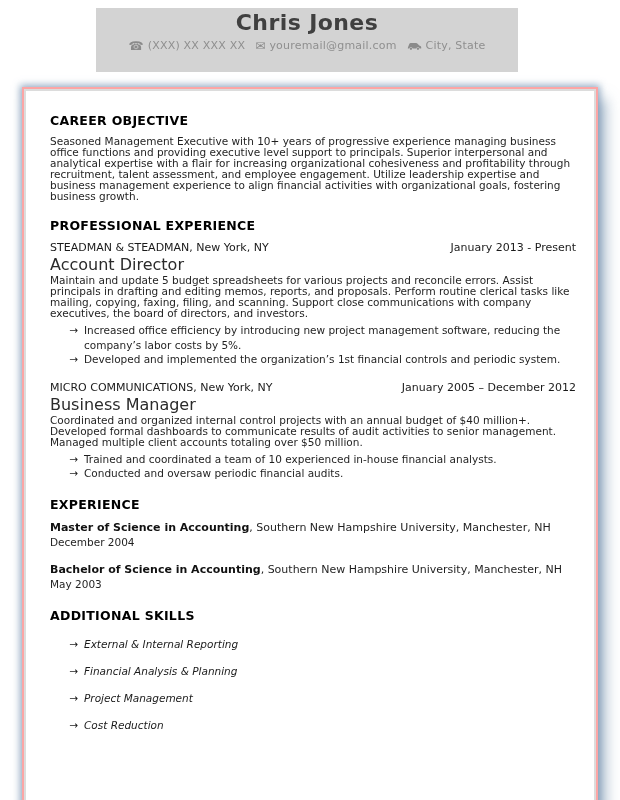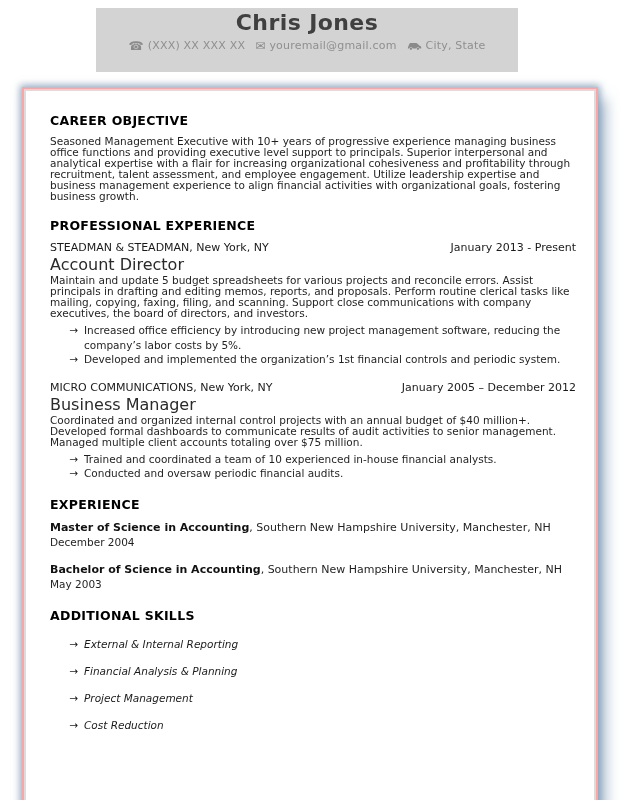--- a/index.html
+++ b/index.html
@@ -128,21 +128,21 @@
           </div>
         </div>
       </div>
 
       <div class="job">
         <div class="job-header">
           <span class="company">MICRO COMMUNICATIONS, New York, NY</span>
           <span class="job-dates">January 2005 – December 2012</span>
         </div>
         <div class="job-title">Business Manager</div>
-        <p class="body-text">Coordinated and organized internal control projects with an annual budget of $40 million+. Developed formal dashboards to communicate results of audit activities to senior management. Managed multiple client accounts totaling over $75 million.</p>
+        <p class="body-text">Coordinated and organized internal control projects with an annual budget of $40 million+. Developed formal dashboards to communicate results of audit activities to senior management. Managed multiple client accounts totaling over $50 million.</p>
         <div class="bullets">
           <div class="bullet-row">
             <span class="arrow">→</span>
             <span class="bullet-text">Trained and coordinated a team of 10 experienced in-house financial analysts.</span>
           </div>
           <div class="bullet-row">
             <span class="arrow">→</span>
             <span class="bullet-text">Conducted and oversaw periodic financial audits.</span>
           </div>
         </div>

